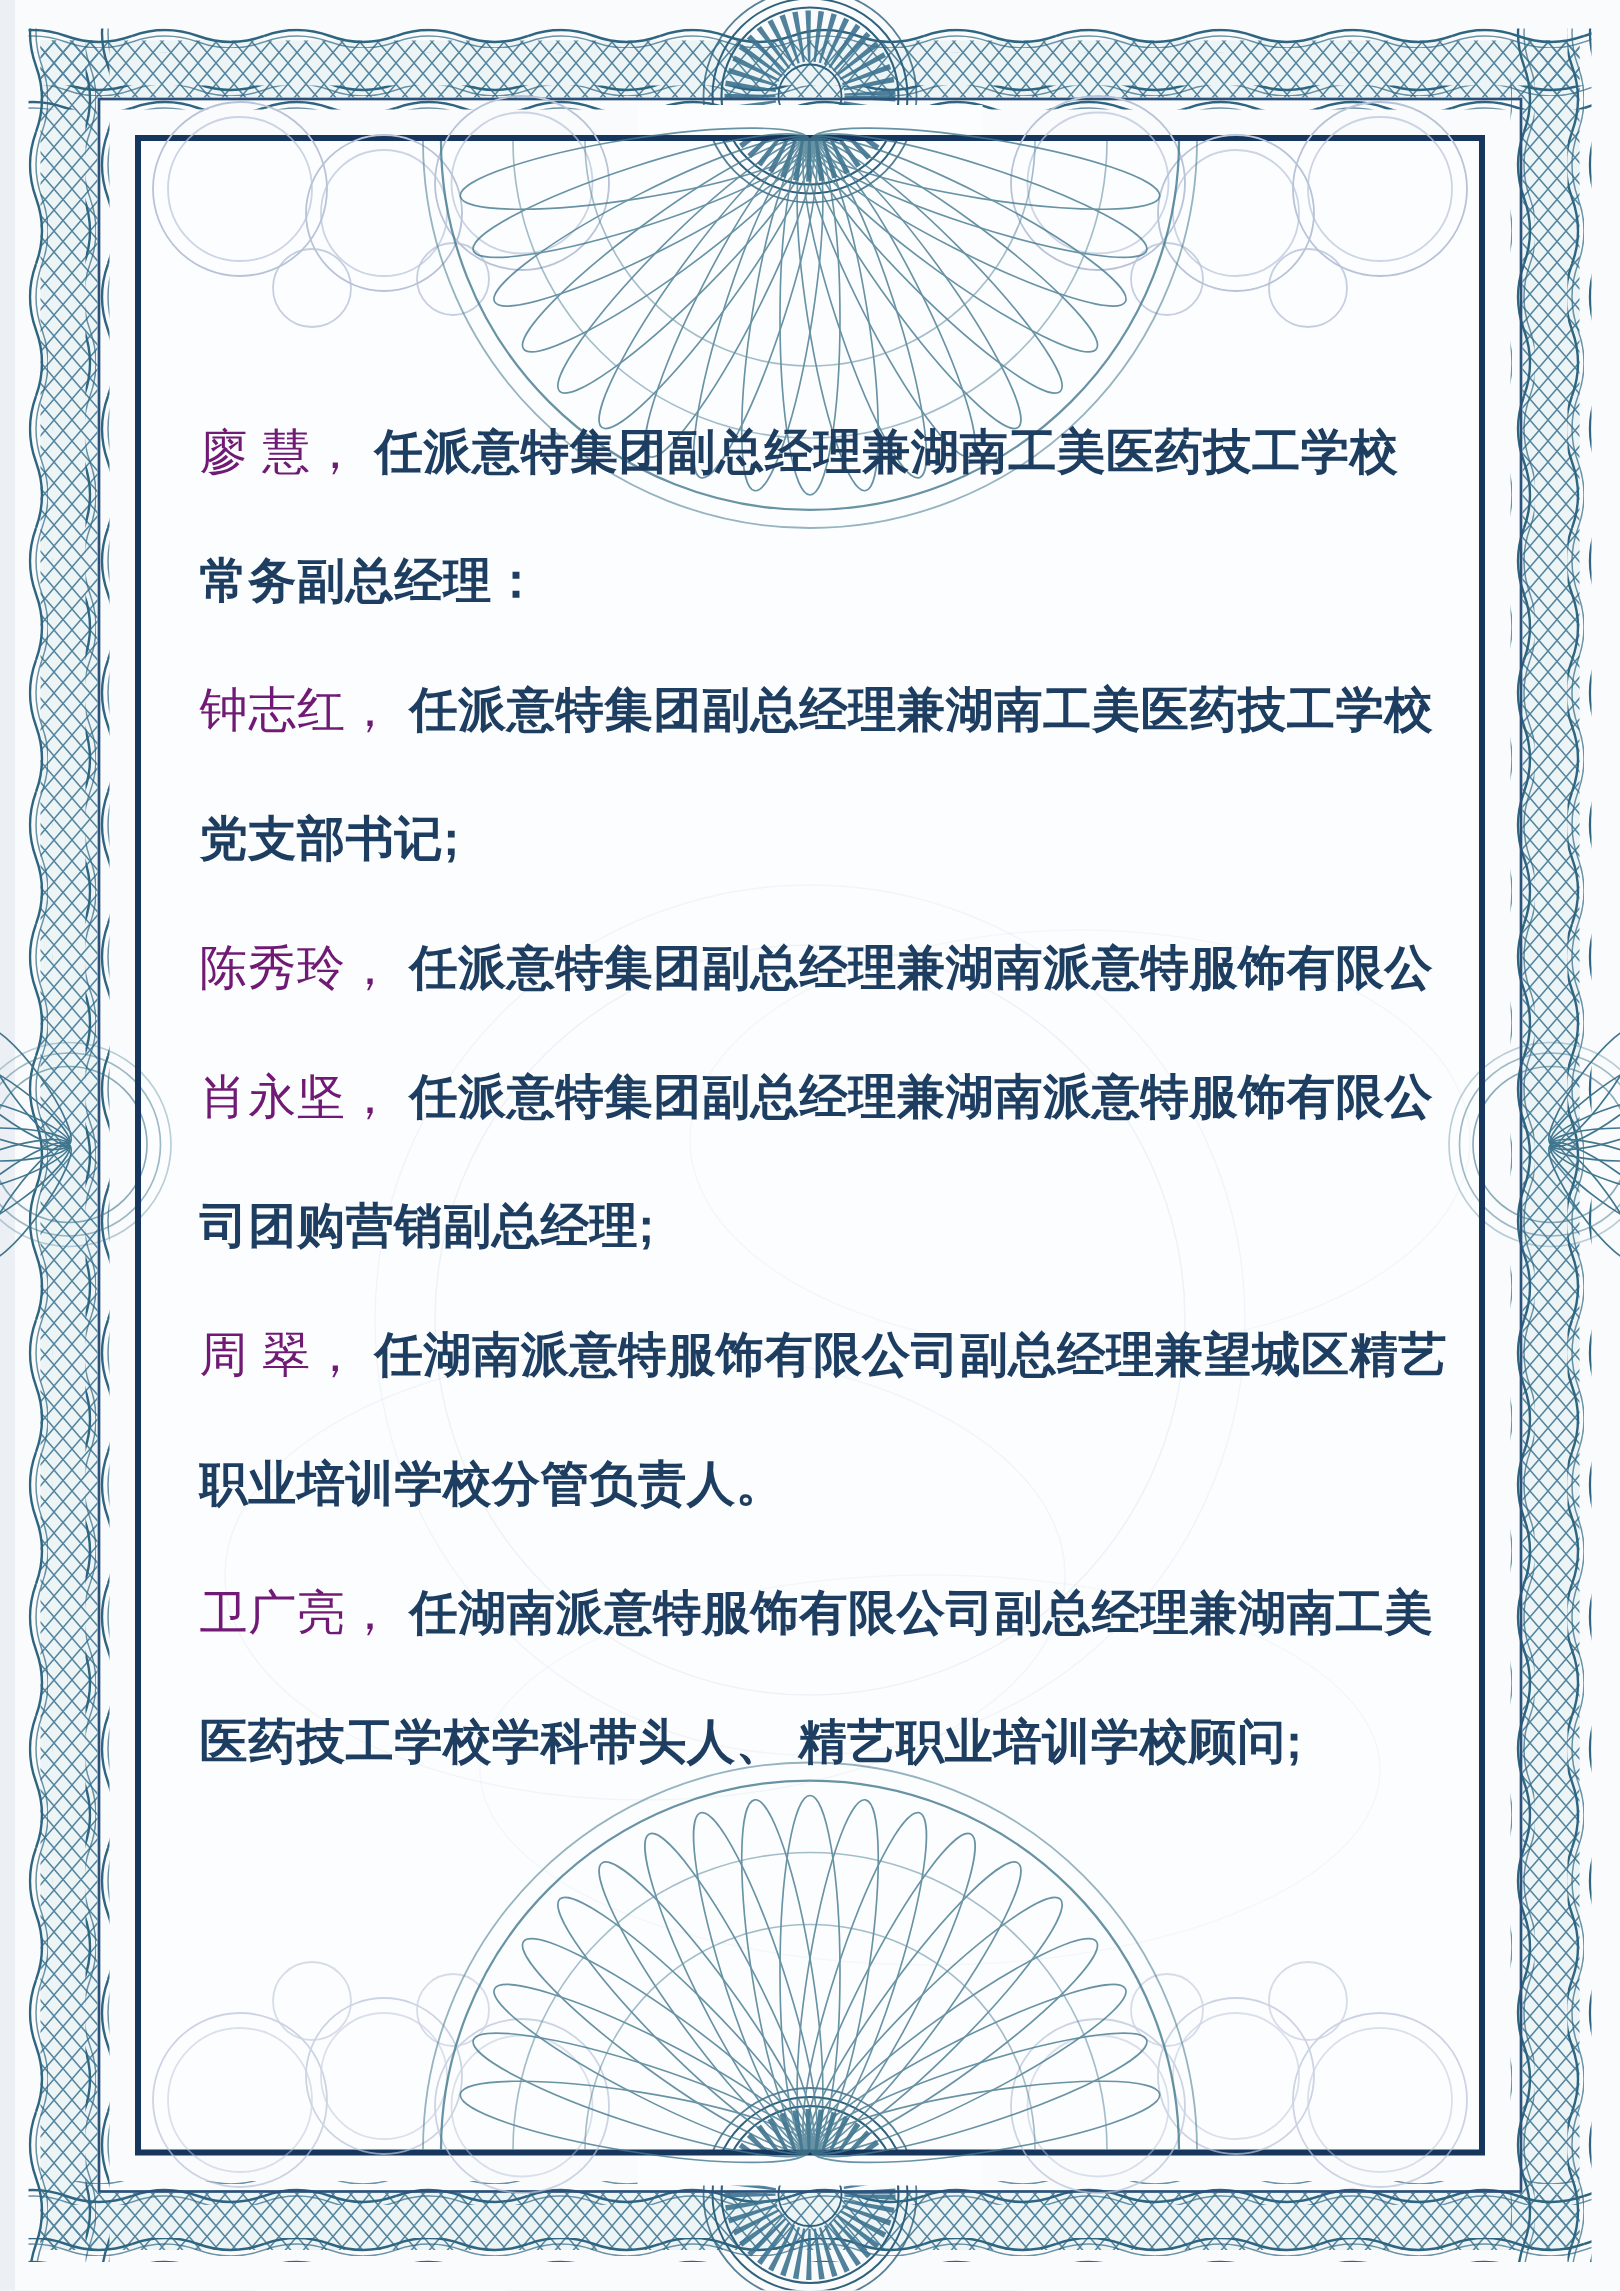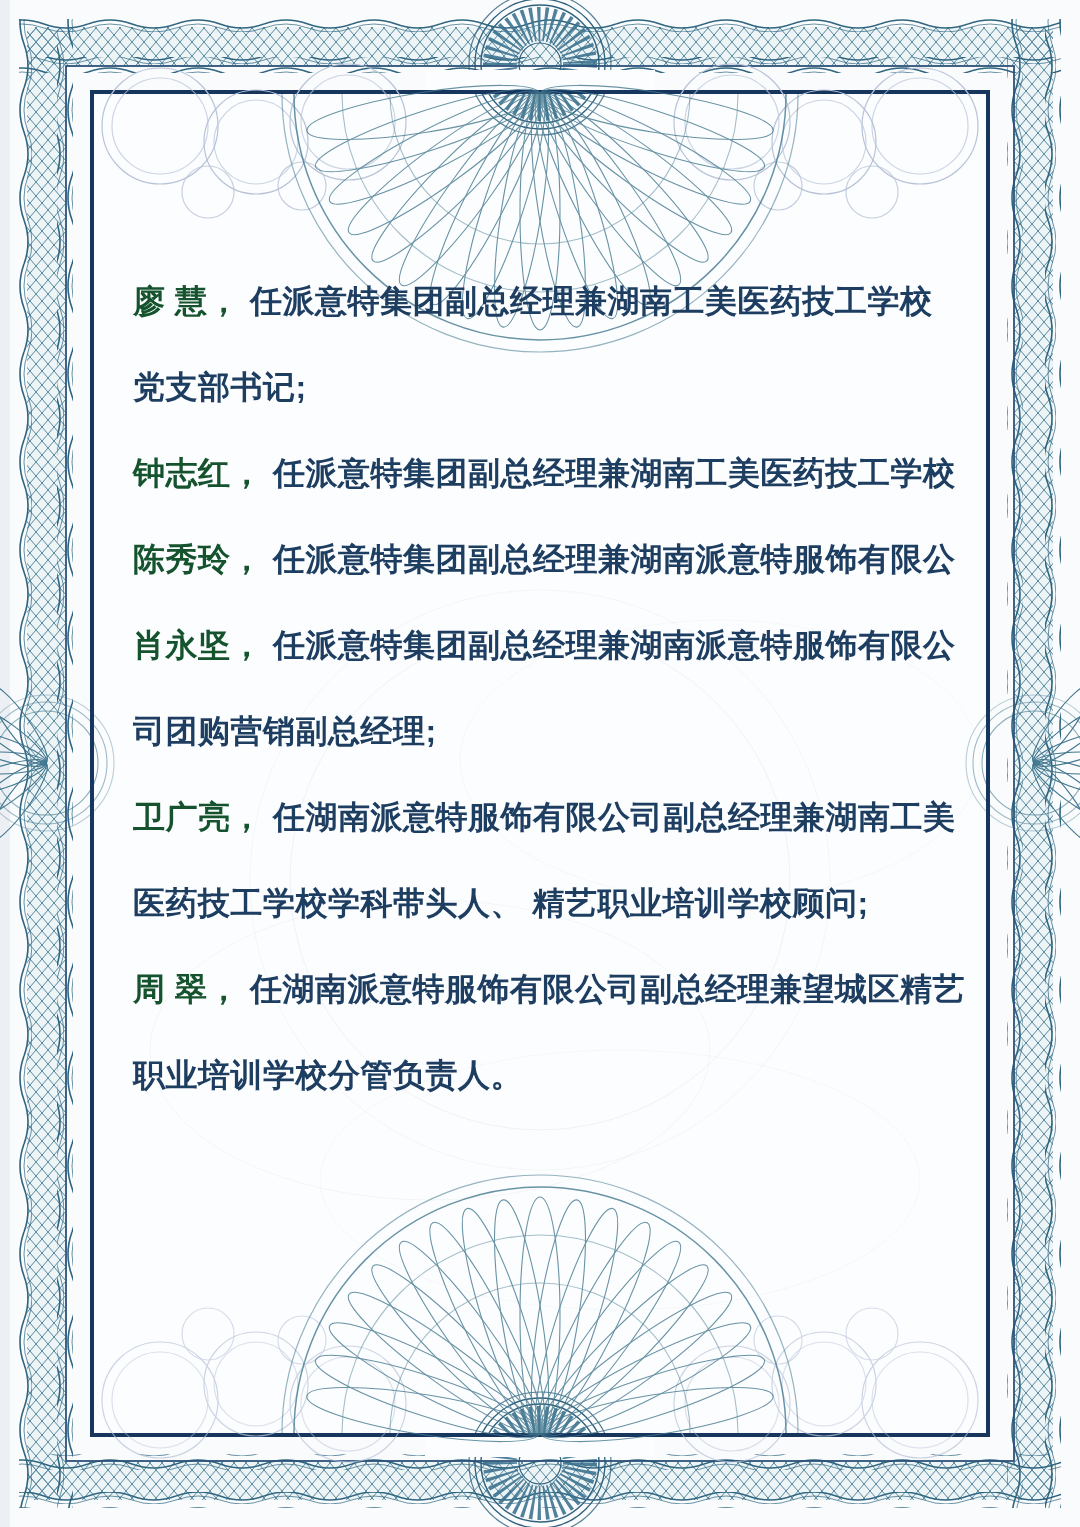--- a/index.html
+++ b/index.html
@@ -10,21 +10,21 @@
   }
   .border-svg{position:absolute;left:0;top:0;width:1080px;height:1527px;}
   .content{
     position:absolute;left:133px;top:259px;width:848px;
   }
   .line{
     height:86px;display:flex;align-items:center;
     font-size:32px;letter-spacing:.5px;color:#1e3e61;font-weight:600;
     white-space:pre;
   }
-  .person{font-weight:700;color:#14532d;margin-right:10px;}
+  .person{font-weight:400;color:#701a75;margin-right:10px;}
 </style>
 </head>
 <body>
 
 <div class="paper">
 
   <svg class="border-svg" viewBox="0 0 1080 1527" aria-hidden="true">
     <defs>
       <pattern id="mesh" width="12" height="14" patternUnits="userSpaceOnUse">
         <path d="M0 0L12 14M0 14L12 0" stroke="#55869f" stroke-width="1" fill="none"></path>
@@ -148,40 +148,41 @@
     <use href="#lace" transform="translate(920,1400) scale(-1,-1)" opacity="0.7"></use>
 
     <use href="#fan" transform="translate(540,94)"></use>
     <use href="#fan" transform="translate(540,1433) rotate(180)"></use>
   </svg>
 
   <div class="content">
 
     <div class="entry">
       <div class="line"><span class="person">廖 慧，</span><span>任派意特集团副总经理兼湖南工美医药技工学校</span></div>
+      <div class="line">常务副总经理：</div>
     </div>
 
     <div class="entry">
+      <div class="line"><span class="person">钟志红，</span><span>任派意特集团副总经理兼湖南工美医药技工学校</span></div>
       <div class="line">党支部书记;</div>
-      <div class="line"><span class="person">钟志红，</span><span>任派意特集团副总经理兼湖南工美医药技工学校</span></div>
     </div>
 
     <div class="entry">
       <div class="line"><span class="person">陈秀玲，</span><span>任派意特集团副总经理兼湖南派意特服饰有限公</span></div>
     </div>
 
     <div class="entry">
       <div class="line"><span class="person">肖永坚，</span><span>任派意特集团副总经理兼湖南派意特服饰有限公</span></div>
       <div class="line">司团购营销副总经理;</div>
     </div>
 
     <div class="entry">
-      <div class="line"><span class="person">卫广亮，</span><span>任湖南派意特服饰有限公司副总经理兼湖南工美</span></div>
-      <div class="line">医药技工学校学科带头人、 精艺职业培训学校顾问;</div>
+      <div class="line"><span class="person">周 翠，</span><span>任湖南派意特服饰有限公司副总经理兼望城区精艺</span></div>
+      <div class="line">职业培训学校分管负责人。</div>
     </div>
 
     <div class="entry">
-      <div class="line"><span class="person">周 翠，</span><span>任湖南派意特服饰有限公司副总经理兼望城区精艺</span></div>
-      <div class="line">职业培训学校分管负责人。</div>
+      <div class="line"><span class="person">卫广亮，</span><span>任湖南派意特服饰有限公司副总经理兼湖南工美</span></div>
+      <div class="line">医药技工学校学科带头人、 精艺职业培训学校顾问;</div>
     </div>
 
   </div>
 </div>
 
 </body></html>

